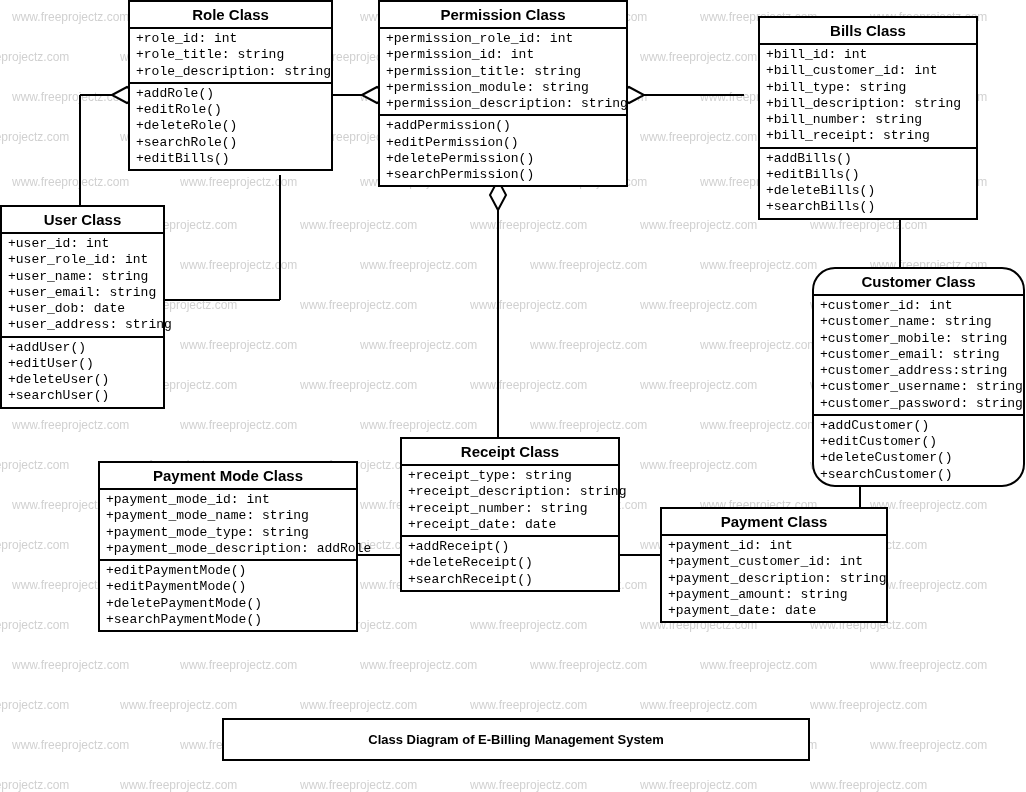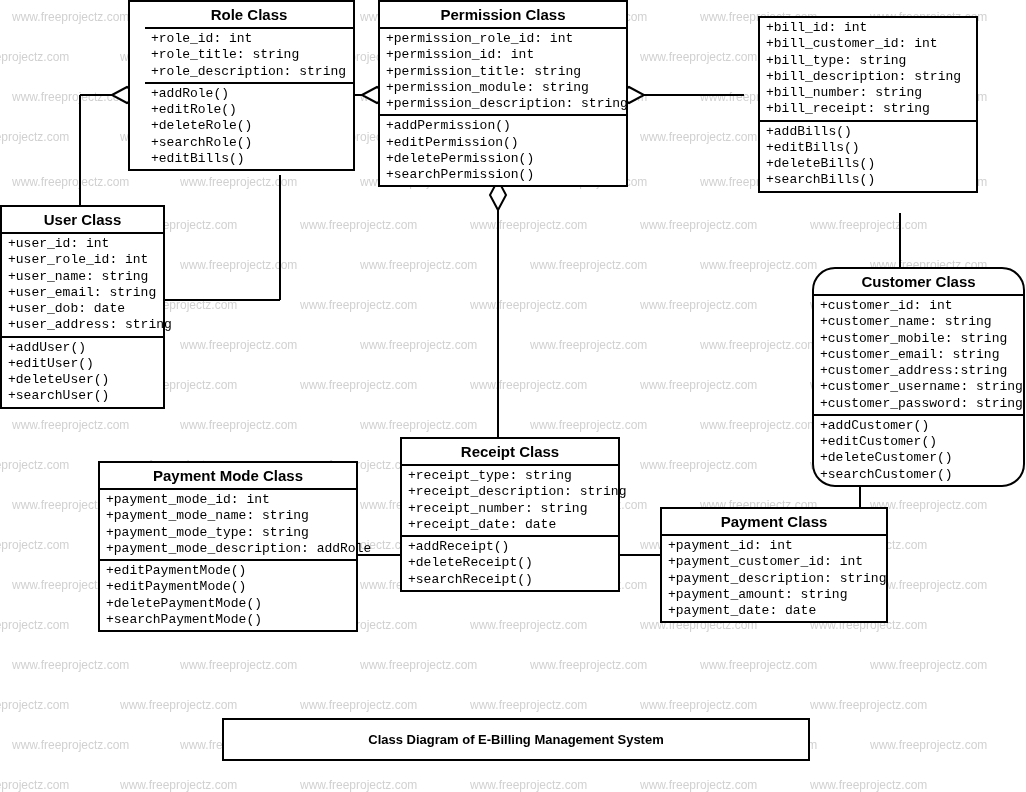--- a/index.html
+++ b/index.html
@@ -219,21 +219,21 @@
   </g>
 
   <g stroke="#000" stroke-width="2" fill="#fff">
     <polygon points="362,95 377,87 392,95 377,103"></polygon>
     <polygon points="614,95 629,87 644,95 629,103"></polygon>
     <polygon points="498,180 506,195 498,210 490,195"></polygon>
     <polygon points="112,95 127,87 142,95 127,103"></polygon>
   </g>
 </svg>
 
-<div class="uml" style="left:128px; top:0px; width:227px;padding-left:15px;">
+<div class="uml" style="left:128px; top:0px; width:205px;">
   <div class="hdr">Role Class</div>
   <div class="section">
       <div class="row">+role_id: int</div>
       <div class="row">+role_title: string</div>
       <div class="row">+role_description: string</div>
     </div>
   <div class="section">
       <div class="row">+addRole()</div>
       <div class="row">+editRole()</div>
       <div class="row">+deleteRole()</div>
@@ -253,20 +253,21 @@
     </div>
   <div class="section">
       <div class="row">+addPermission()</div>
       <div class="row">+editPermission()</div>
       <div class="row">+deletePermission()</div>
       <div class="row">+searchPermission()</div>
     </div>
 </div>
 
 <div class="uml" style="left:758px; top:16px; width:220px;">
+  <div class="hdr">Bills Class</div>
   <div class="section">
       <div class="row">+bill_id: int</div>
       <div class="row">+bill_customer_id: int</div>
       <div class="row">+bill_type: string</div>
       <div class="row">+bill_description: string</div>
       <div class="row">+bill_number: string</div>
       <div class="row">+bill_receipt: string</div>
     </div>
   <div class="section">
       <div class="row">+addBills()</div>

